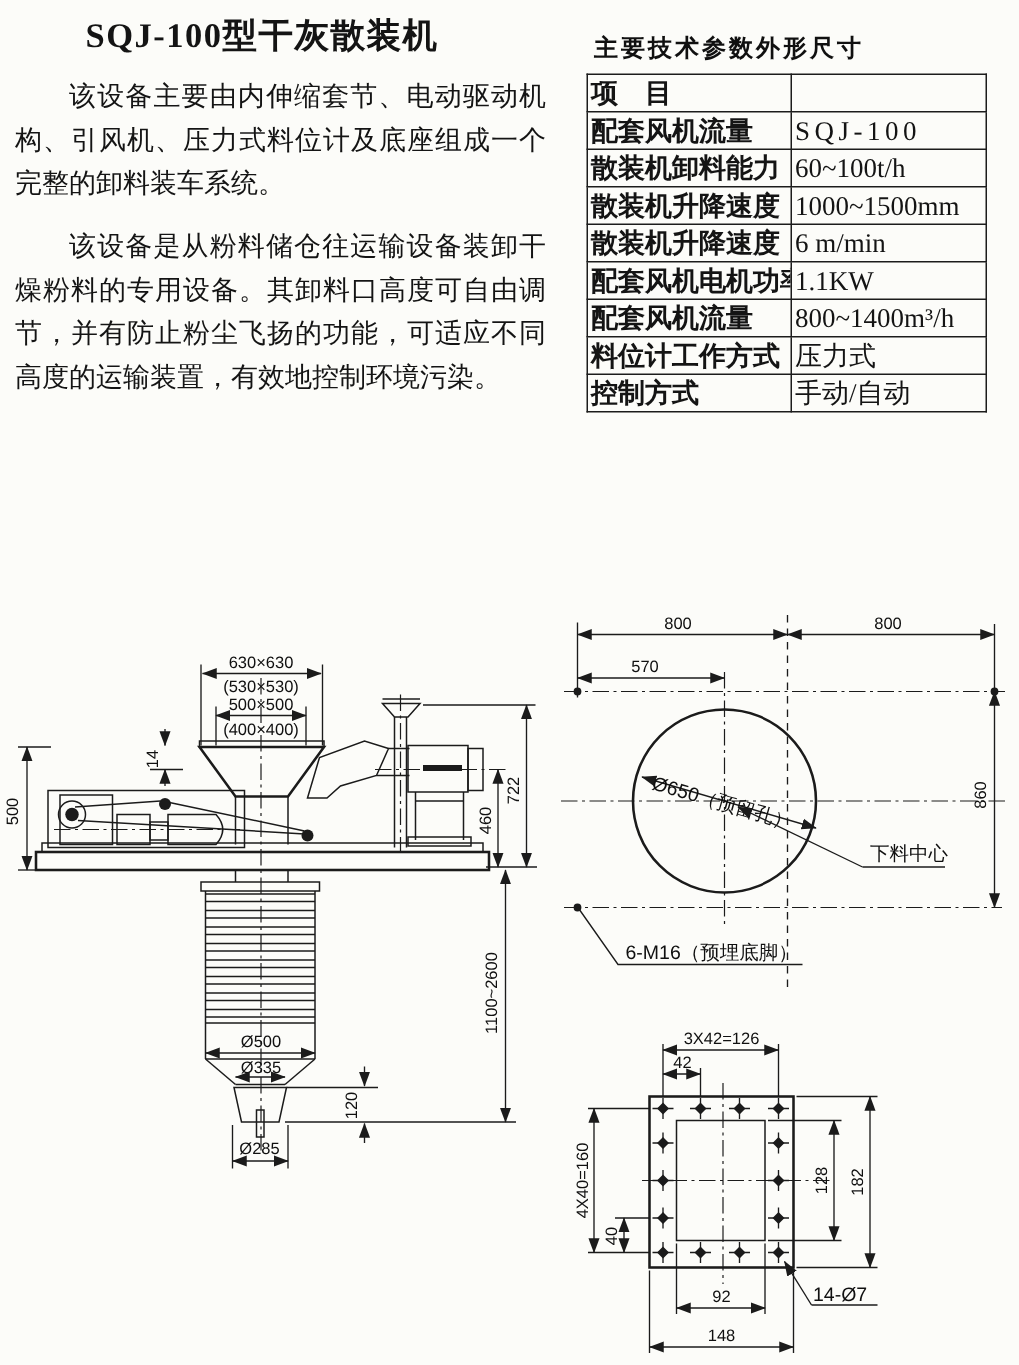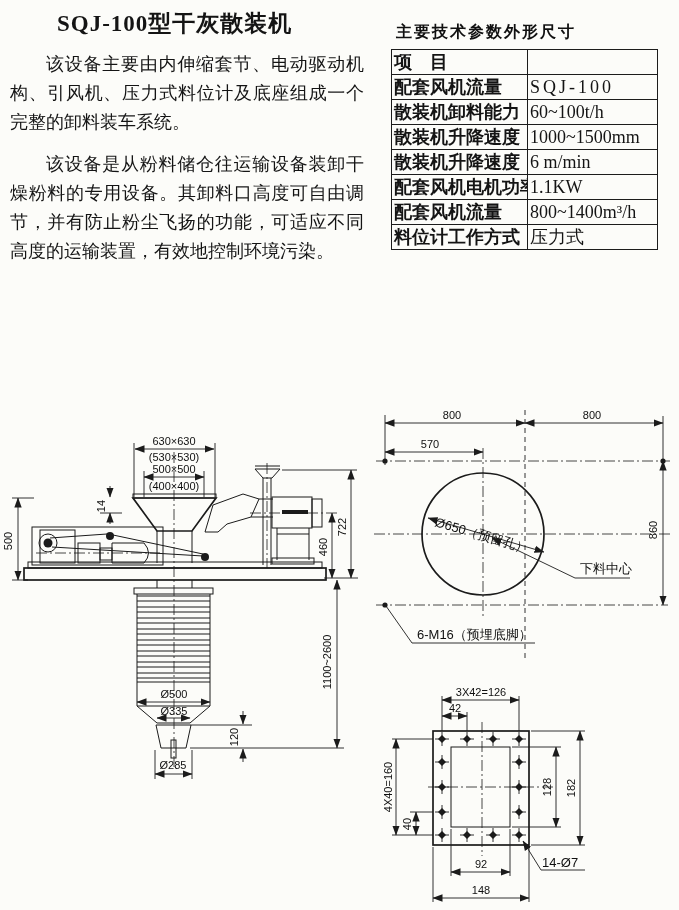--- a/index.html
+++ b/index.html
@@ -65,20 +65,24 @@
             <td class="val">1.1KW</td>
           </tr>
       <tr>
             <td class="lbl">配套风机流量</td>
             <td class="val">800~1400m³/h</td>
           </tr>
       <tr>
             <td class="lbl">料位计工作方式</td>
             <td class="val">压力式</td>
           </tr>
+      <tr>
+            <td class="lbl">控制方式</td>
+            <td class="val">手动/自动</td>
+          </tr>
     </tbody>
       </table>
   </div>
 
   <svg class="drawings" width="679" height="518" viewBox="0 392 679 518">
     <defs>
       <marker id="ar" viewBox="0 0 10 10" refX="9.5" refY="5" markerWidth="10" markerHeight="10" orient="auto-start-reverse" markerUnits="userSpaceOnUse">
         <path d="M0,1.3 L10,5 L0,8.7 Z" fill="#1b1b1b"></path>
       </marker>
     </defs>

